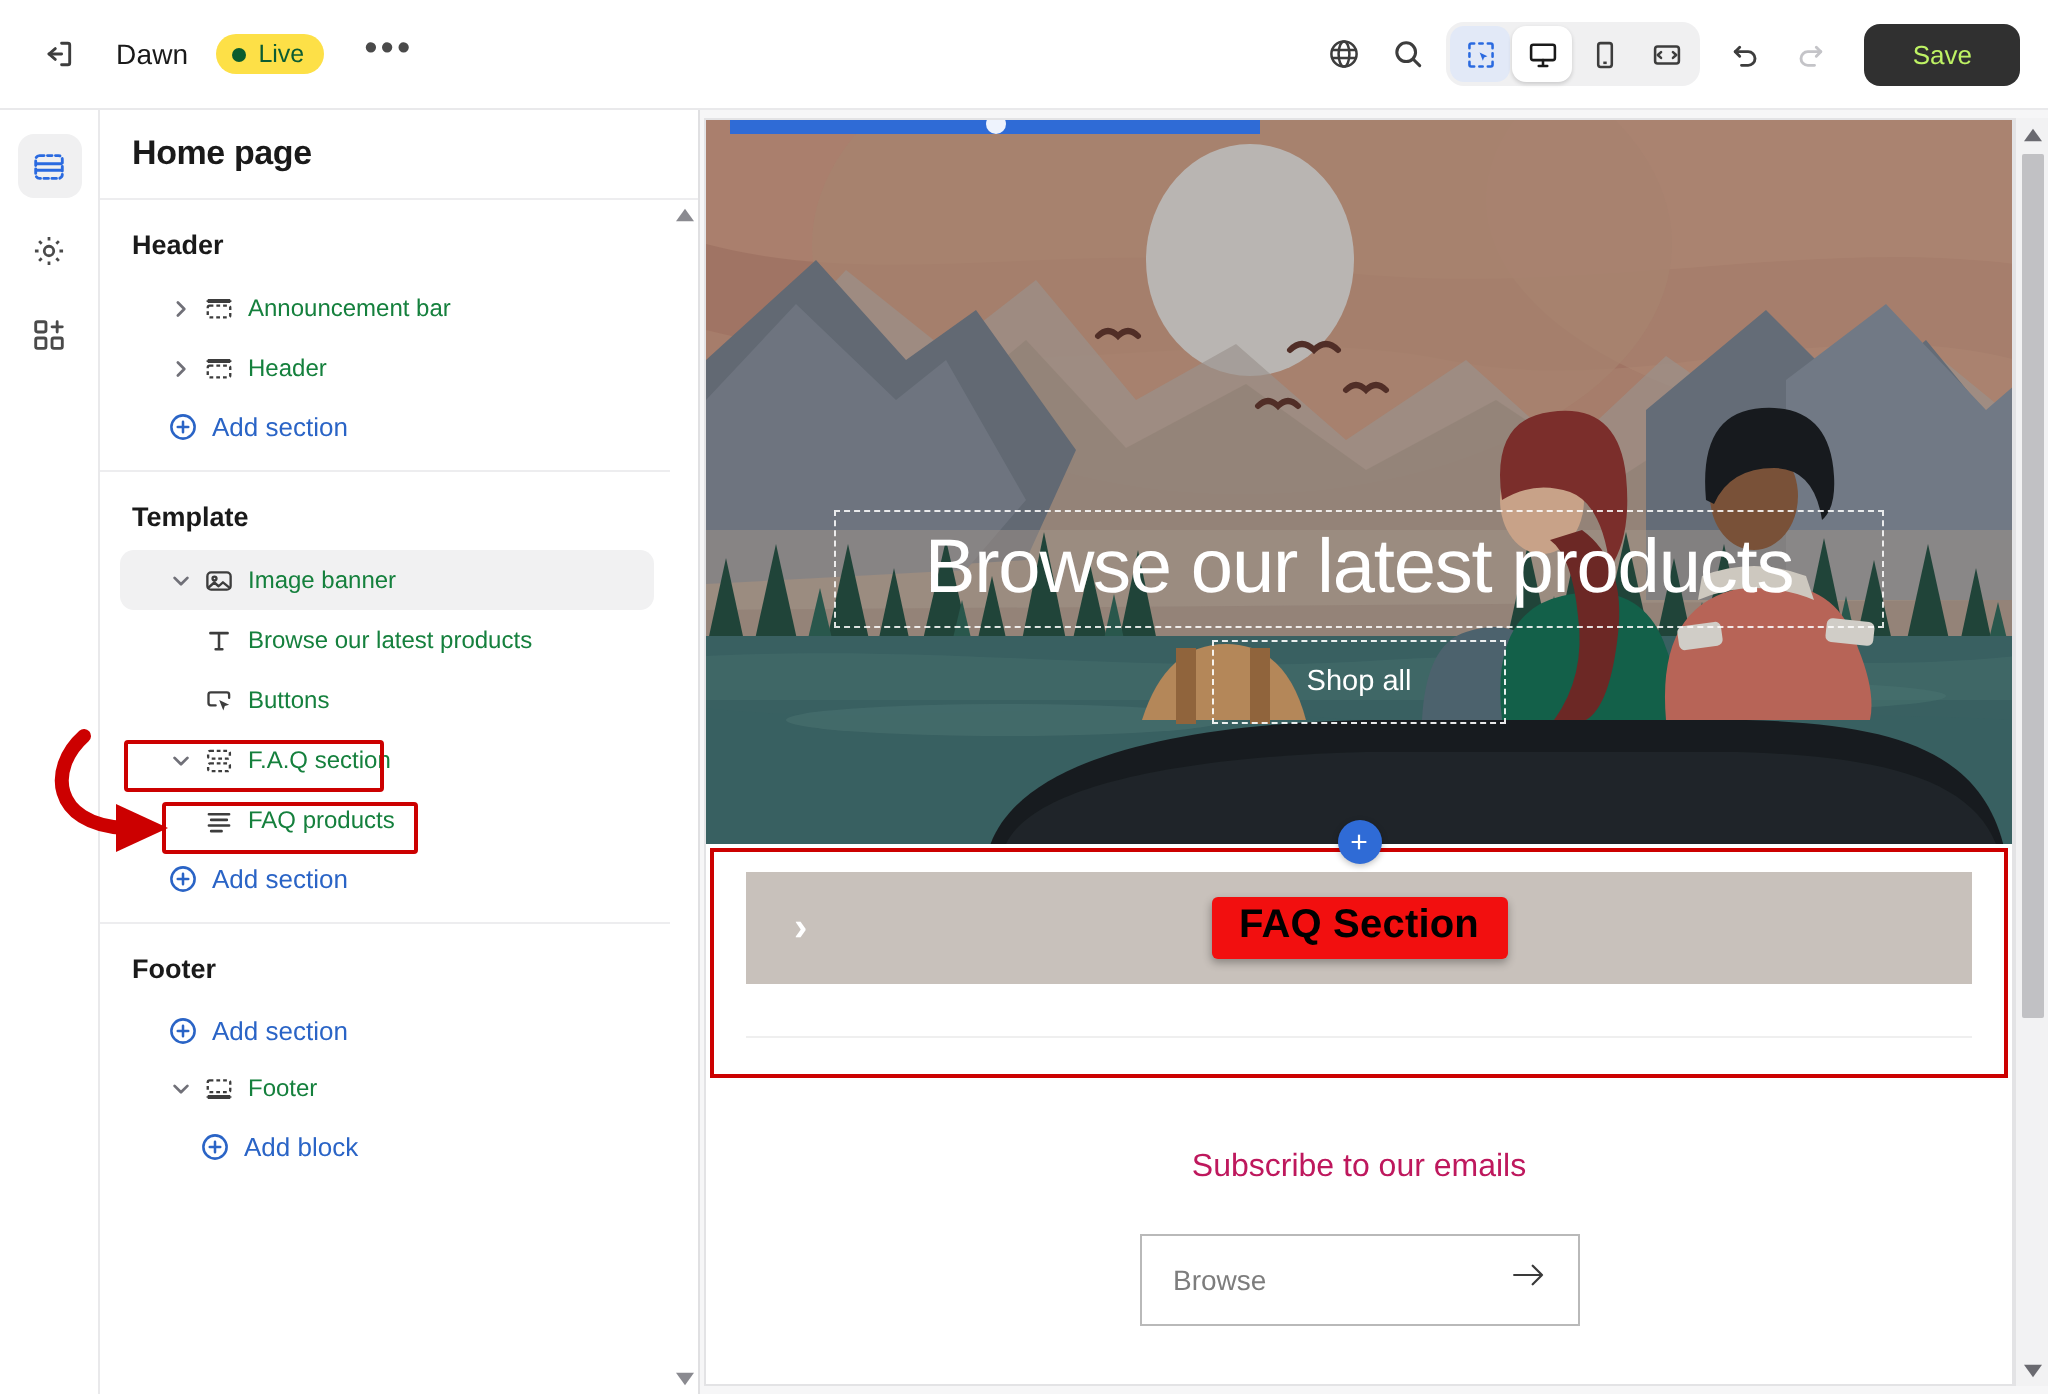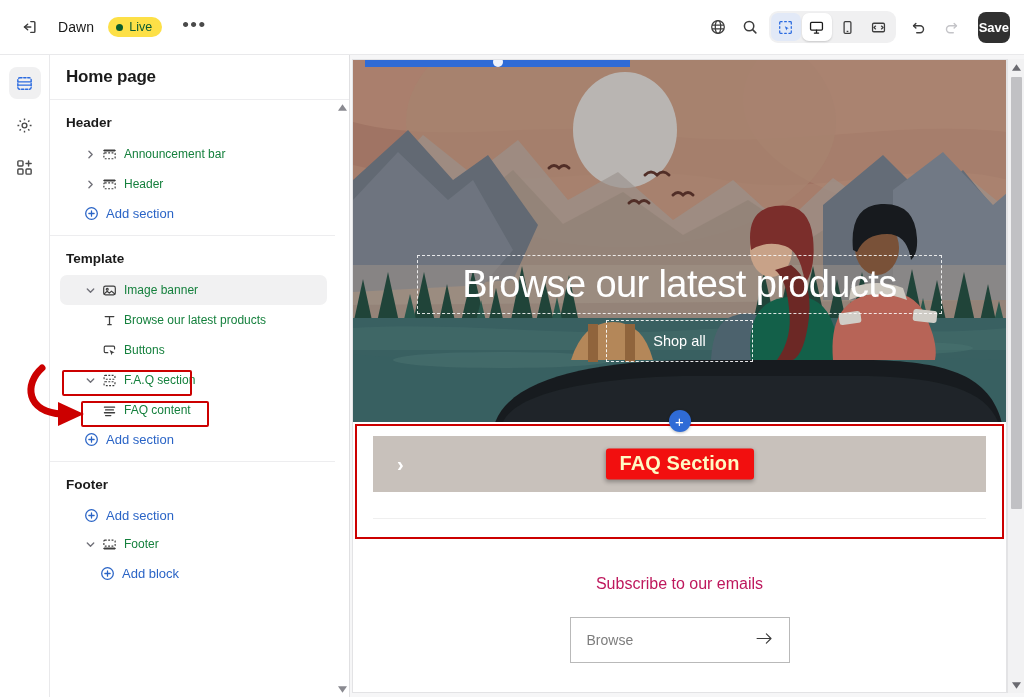--- a/index.html
+++ b/index.html
@@ -46,23 +46,23 @@
     display:flex; align-items:center; gap:1px;
     background:#f0f0f1; border-radius:9px; padding:2px; margin:0 6px 0 2px;
   }
   .seg {
     width:30px; height:28px; border-radius:7px; display:flex;
     align-items:center; justify-content:center; cursor:pointer; color:#3d3d3d;
   }
   .seg.sel-mode { color:#2a6ae0; background:#e2e9f7; }
   .seg.active { background:#fff; box-shadow:0 1px 2px rgba(0,0,0,.16); color:#1a1a1a; }
   .save-btn {
-    margin-left:10px; background:#303030; color:#ffffff; border:none;
-    border-radius:8px; padding:0 1px; height:31px; font-size:13px;
-    font-weight:700; cursor:pointer; font-family:"Liberation Sans",sans-serif;
+    margin-left:10px; background:#303030; color:#bef264; border:none;
+    border-radius:8px; padding:0 24px; height:31px; font-size:13px;
+    font-weight:400; cursor:pointer; font-family:"Liberation Sans",sans-serif;
   }
 
   
   .rail {
     position:absolute; left:0; top:55px; width:50px; height:642px;
     background:#fff; border-right:1px solid #e9e9eb;
     display:flex; flex-direction:column; align-items:center; padding-top:12px; gap:10px;
   }
   .rail-btn {
     width:32px; height:32px; border-radius:8px; display:flex;
@@ -160,21 +160,21 @@
 
   
   .faq-sec { position:relative; background:#fff; padding:14px 20px 22px 20px; }
   .faq-bar {
     background:#c8c1bb; height:56px; display:flex; align-items:center;
     padding:0 24px; position:relative;
   }
   .faq-chev { color:#fff; font-size:20px; font-weight:600; line-height:1; }
   .faq-badge {
     position:absolute; left:50%; top:50%; transform:translate(-50%,-50%);
-    background:#f20f0f; color:#fef9c3; font-size:20px; font-weight:700;
+    background:#f20f0f; color:#000000; font-size:20px; font-weight:700;
     padding:3px 14px 5px 14px; border-radius:3px; white-space:nowrap;
     box-shadow:0 2px 4px rgba(0,0,0,.3); letter-spacing:.1px;
   }
   .faq-underline { height:1px; background:#efefef; margin-top:26px; }
   .faq-outline {
     position:absolute; left:2px; right:2px; top:2px; bottom:2px;
     border:2px solid #cc0000; pointer-events:none;
   }
   .plus-badge {
     position:absolute; left:50%; top:-12px; transform:translateX(-50%);
@@ -419,21 +419,21 @@
           </span>
           <span class="sb-label">F.A.Q section</span>
         </div>
 
         <div class="sb-row indent2">
           <span class="sb-ico">
             <svg width="15" height="15" viewBox="0 0 16 16" fill="none" stroke="#3d3d3d" stroke-width="1.35" stroke-linecap="round">
               <path d="M2.6 4.4h10.8M3.8 7.4h8.4M2.6 10.4h10.8M3.8 13.4h5.6"></path>
             </svg>
           </span>
-          <span class="sb-label">FAQ content</span>
+          <span class="sb-label">FAQ products</span>
         </div>
 
         <div class="add-row">
           <span class="add-ico">
             <svg width="15" height="15" viewBox="0 0 16 16" fill="none" stroke="#2a64c6" stroke-width="1.35">
                 <circle cx="8" cy="8" r="6.2"></circle>
                 <path d="M8 5.2v5.6M5.2 8h5.6" stroke-linecap="round"></path>
               </svg>
           </span>
           <span class="add-label">Add section</span>

